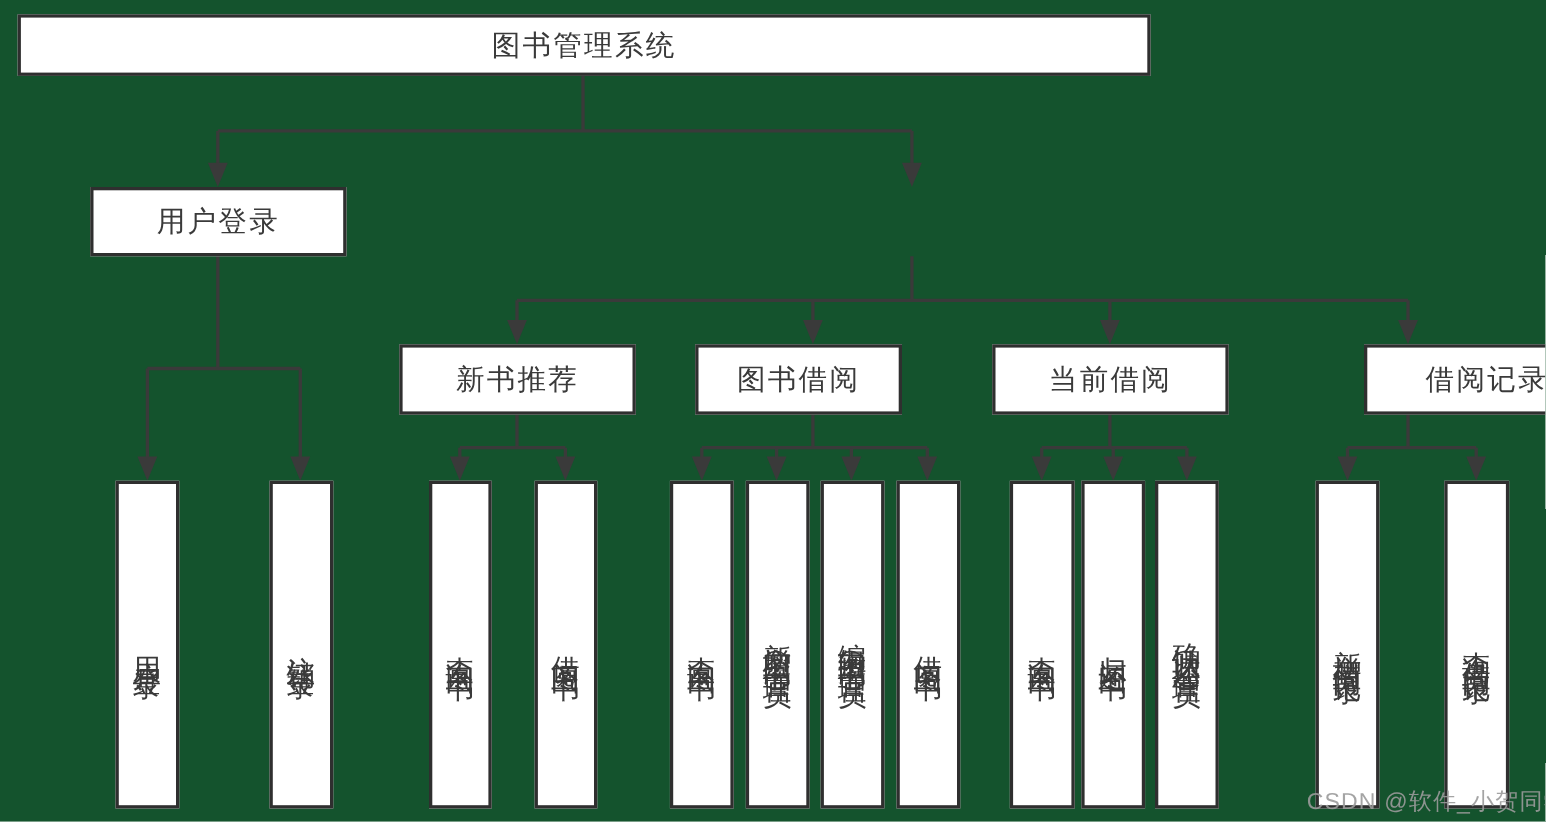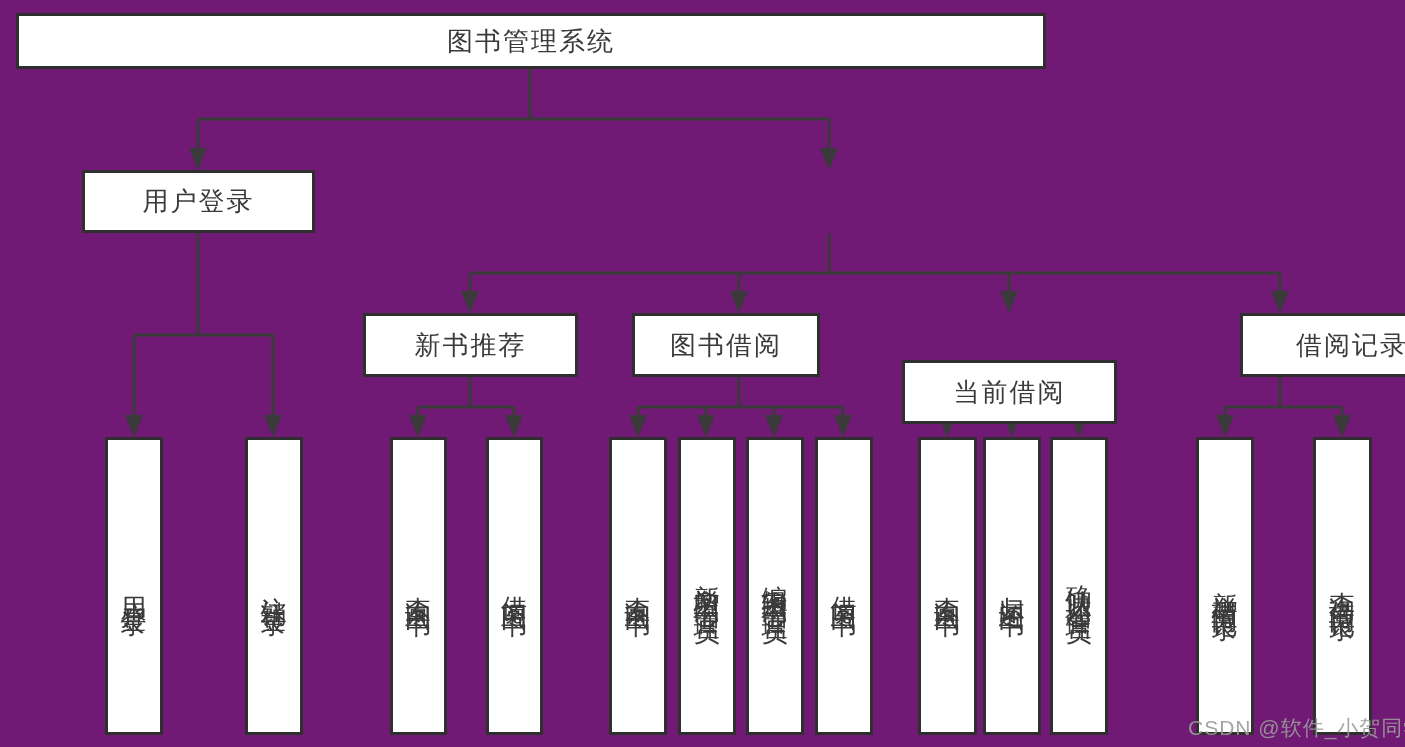--- a/index.html
+++ b/index.html
@@ -5,21 +5,21 @@
   html, body {
     margin: 0;
     padding: 0;
     background: #ffffff;
     font-family: "Liberation Sans", sans-serif;
   }
   #stage {
     position: relative;
     width: 1405px;
     height: 747px;
-    background: #701a75;
+    background: #14532d;
     overflow: hidden;
   }
   #connectors {
     position: absolute;
     left: 0;
     top: 0;
     width: 1405px;
     height: 747px;
     z-index: 1;
   }
@@ -113,21 +113,21 @@
       <polygon points="1333,415 1351,415 1342,437"></polygon>
     </g>
   </svg>
 
   <div class="hbox" style="left:16px; top:13px; width:1030px; height:56px;">图书管理系统</div>
 
   <div class="hbox" style="left:82px; top:170px; width:233px; height:63px;">用户登录</div>
 
   <div class="hbox" style="left:363px; top:313px; width:215px; height:64px;font-family:Liberation Serif, serif;">新书推荐</div>
   <div class="hbox" style="left:632px; top:313px; width:188px; height:64px;">图书借阅</div>
-  <div class="hbox" style="left:902px; top:313px; width:215px; height:64px;margin-top:47px;">当前借阅</div>
+  <div class="hbox" style="left:902px; top:313px; width:215px; height:64px;">当前借阅</div>
   <div class="hbox" style="left:1240px; top:313px; width:224px; height:64px;">借阅记录</div>
 
   <div class="vbox" style="left:105px; width:58px;">
     <span>用户登录</span>
   </div>
   <div class="vbox" style="left:245px; width:58px;">
     <span>注销登录</span>
   </div>
 
   <div class="vbox" style="left:390px; width:57px;">

